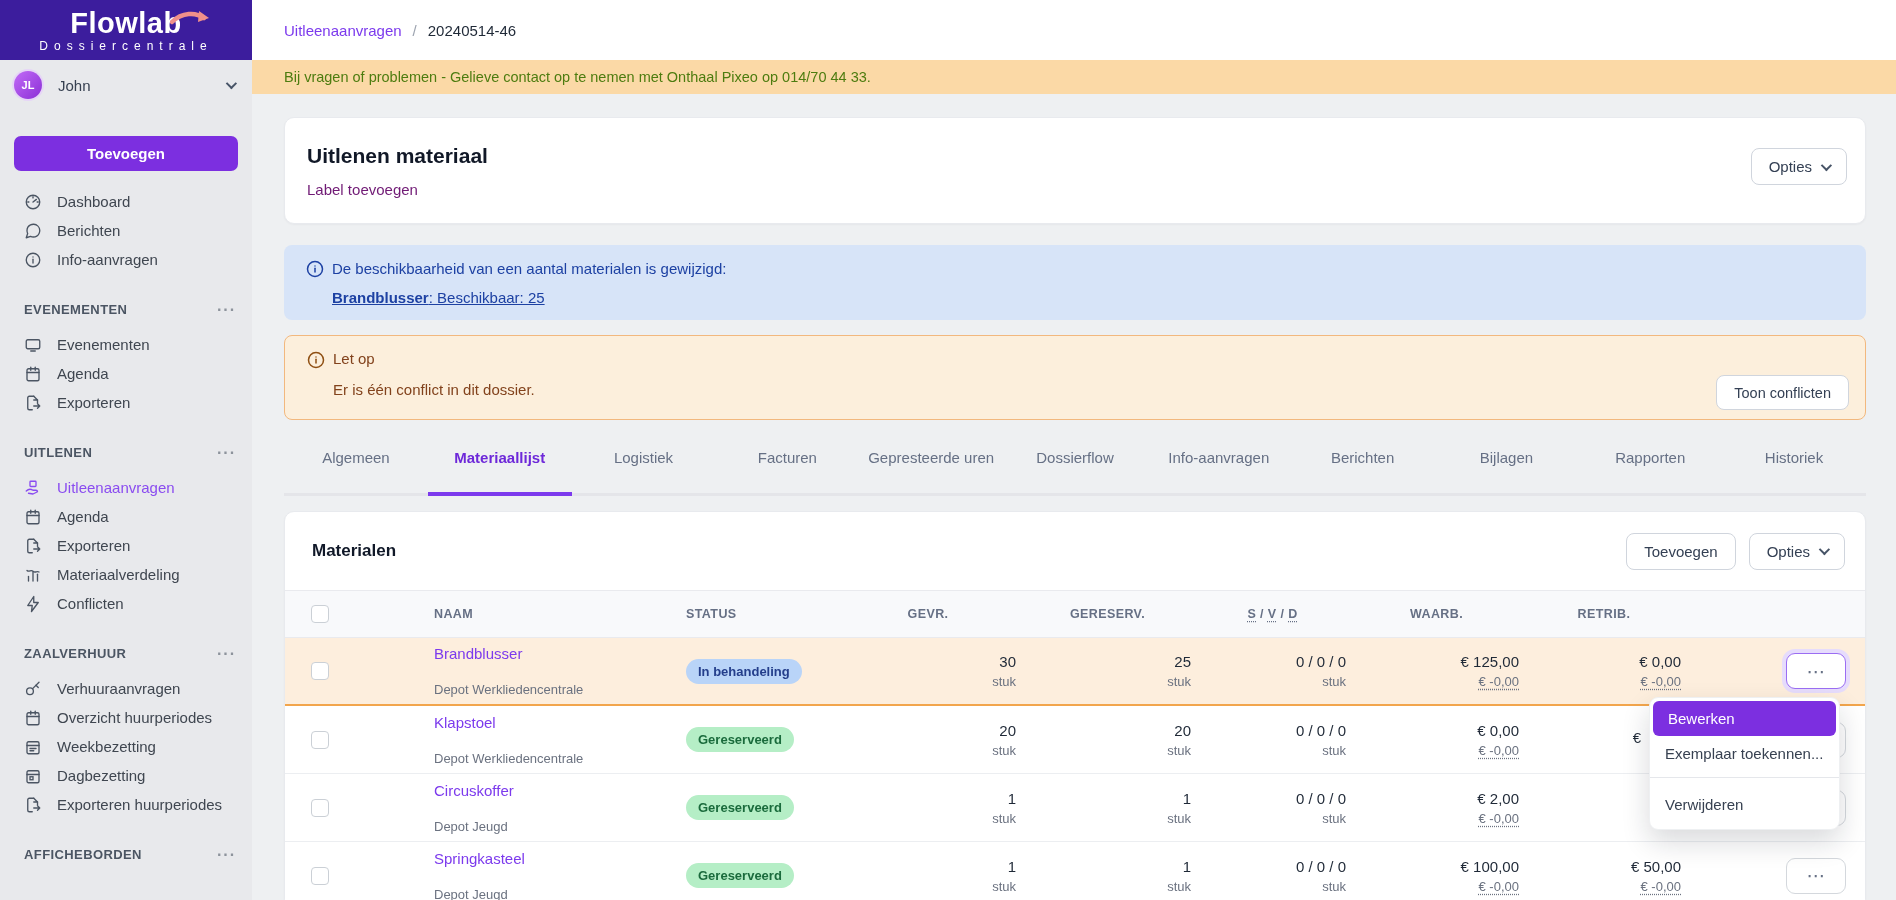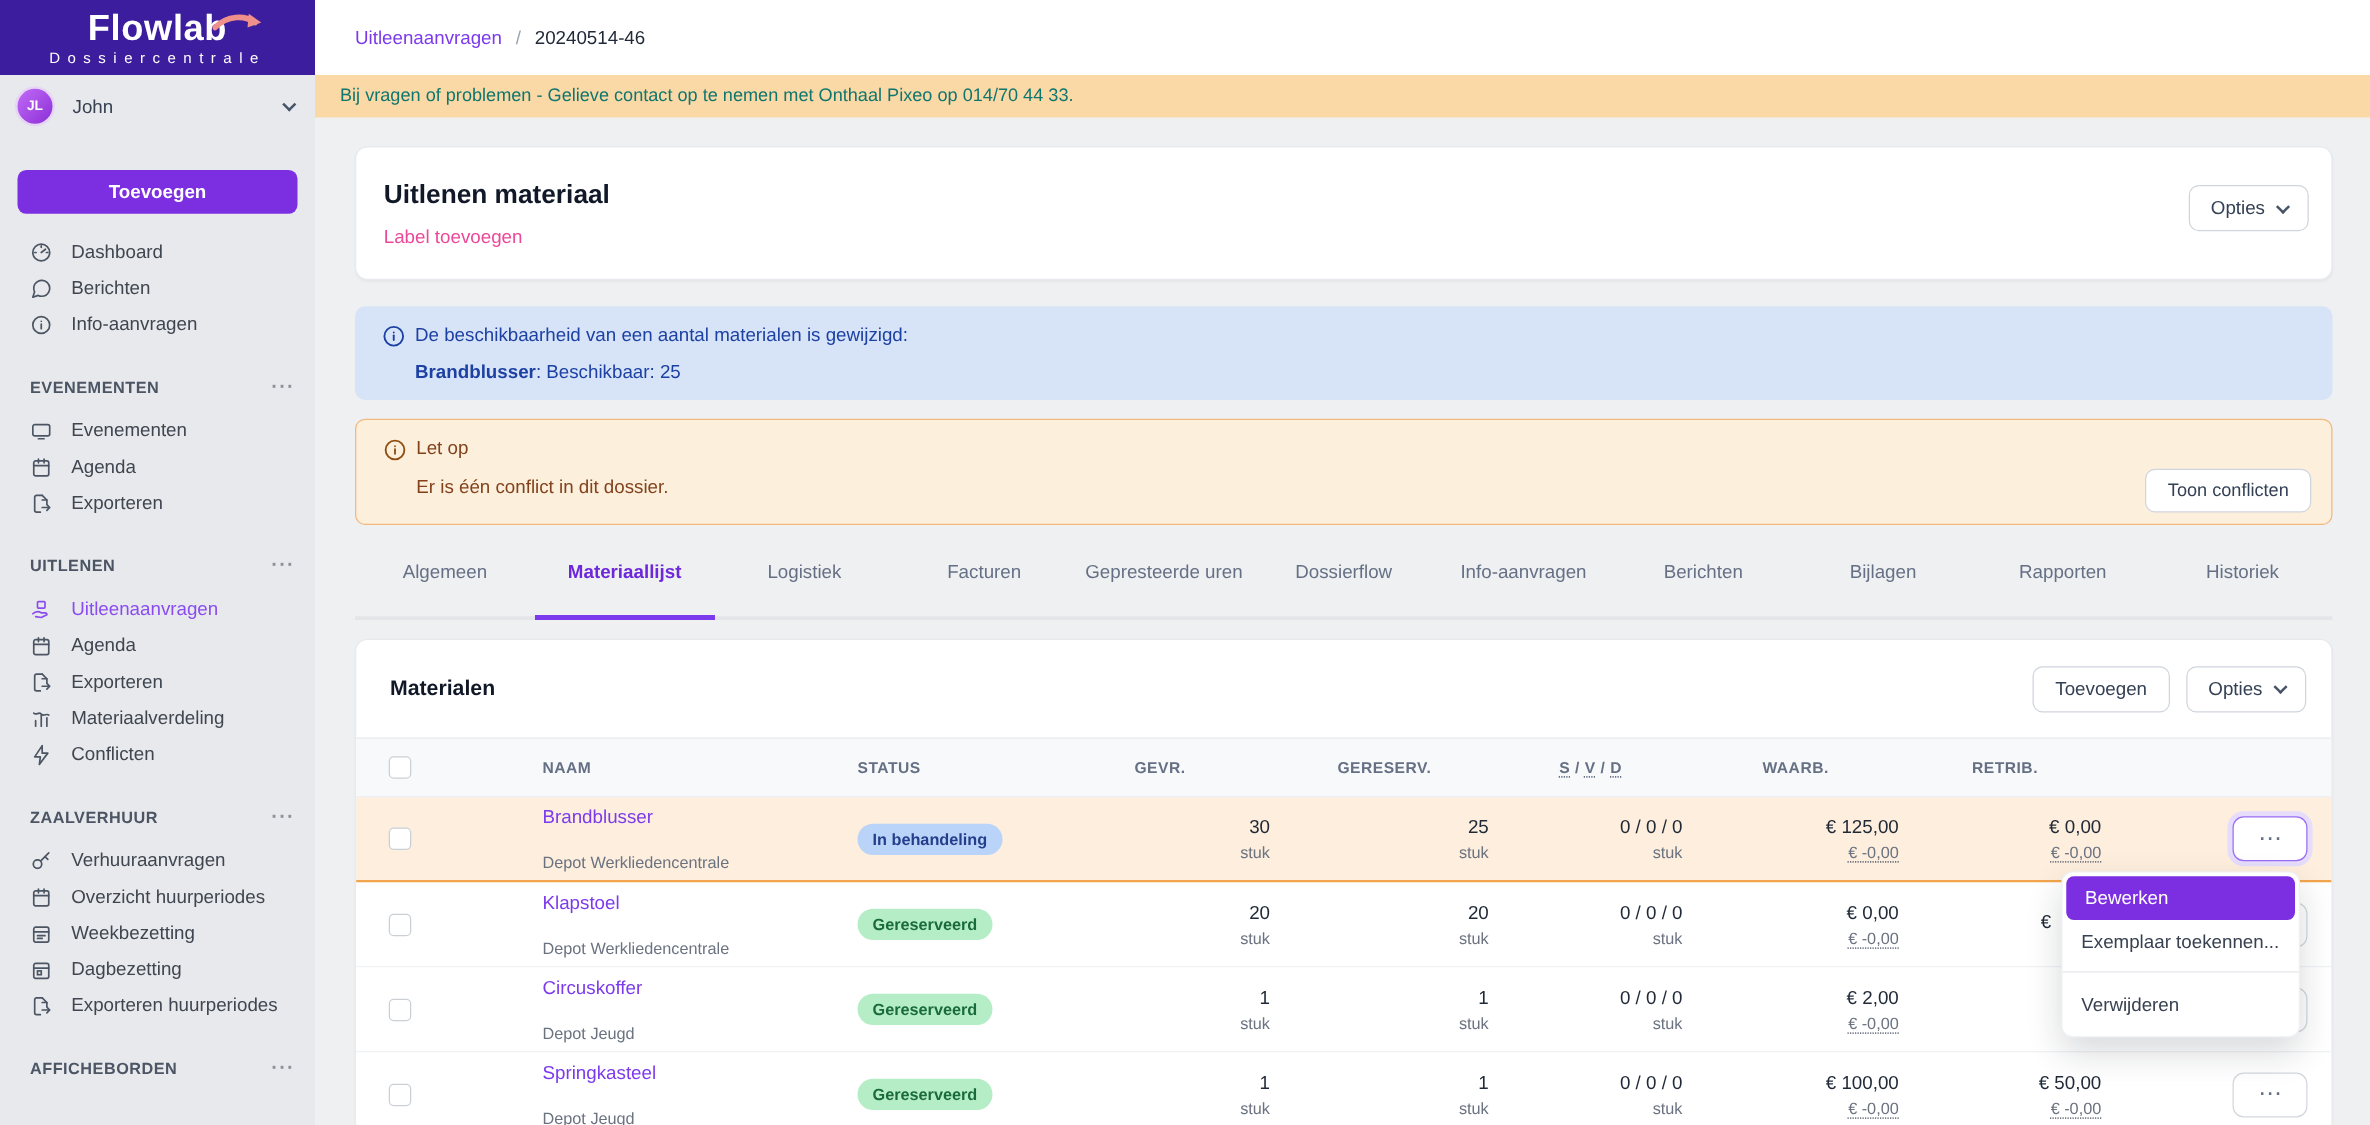--- a/index.html
+++ b/index.html
@@ -25,33 +25,33 @@
   .section-hdr { display:flex; align-items:center; justify-content:space-between; height:29px; margin-top:21px; padding:0 16px 0 24px; font-size:13px; font-weight:700; letter-spacing:.4px; color:#4b5563; }
   .section-dots { color:#8d939c; font-size:16px; letter-spacing:1px; cursor:pointer; }
   .section-items { margin-top:6px; }
 
   
   .main { position:absolute; left:252px; top:0; right:0; height:900px; }
   .topbar { height:60px; background:#fff; display:flex; align-items:center; padding-left:32px; font-size:15px; }
   .crumb-link { color:#7c3aed; cursor:pointer; }
   .crumb-sep { color:#9ca3af; margin:0 11px; }
   .crumb-cur { color:#1f2937; }
-  .banner { height:34px; background:#fbd9a6; color:#0f766e; font-size:14.5px; display:flex; align-items:center; padding-left:20px; }
+  .banner { height:34px; background:#fbd9a6; color:#4d7c0f; font-size:14.5px; display:flex; align-items:center; padding-left:32px; }
   .content { padding:0 30px 0 32px; }
 
   .card { background:#fff; border:1px solid #e8eaee; border-radius:10px; box-shadow:0 1px 2px rgba(16,24,40,.04); position:relative; }
   .header-card { margin-top:23px; height:107px; padding:26px 18px 0 22px; }
   .page-title { font-size:21px; font-weight:700; color:#111827; }
-  .label-link { display:inline-block; margin-top:13px; font-size:15px; color:#ec4899; cursor:pointer; }
+  .label-link { display:inline-block; margin-top:13px; font-size:15px; color:#701a75; cursor:pointer; }
   .btn { display:inline-flex; align-items:center; justify-content:center; background:#fff; border:1px solid #d0d5dd; border-radius:8px; height:37px; padding:0 17px; font-size:15px; color:#344054; cursor:pointer; font-family:inherit; }
   .btn .chev { margin-left:9px; border-color:#475467; }
   .hdr-opts { position:absolute; right:18px; top:30px; }
 
   .info-alert { margin-top:21px; height:75px; background:#d7e4f8; border-radius:8px; padding:15px 4px 0 22px; color:#1d41a3; font-size:15px; position:relative; }
-  .info-alert .line2 { margin-top:12px; }
+  .info-alert .line2 { margin-top:12px;text-decoration:underline; }
   .alert-ico { position:absolute; left:22px; top:15px; }
   .info-alert .txt, .warn-alert .txt { margin-left:26px; }
   .warn-alert { margin-top:15px; height:85px; background:#fcefdc; border:1px solid #f2b87e; border-radius:8px; padding:14px 16px 0 22px; color:#82421c; font-size:15px; position:relative; }
   .warn-alert .line2 { margin-top:14px; }
   .warn-btn { position:absolute; right:16px; top:39px; height:35px; font-size:14.5px; }
 
   .tabs { margin-top:8px; height:68px; display:flex; position:relative; }
   .tabs::after { content:""; position:absolute; left:0; right:0; bottom:0; height:3px; background:#e4e5e9; }
   .tab { flex:1; text-align:center; padding:20px 8px 0 8px; font-size:15px; color:#667085; line-height:19px; cursor:pointer; position:relative; }
   .tab.active { color:#6d28d9; font-weight:600; }

